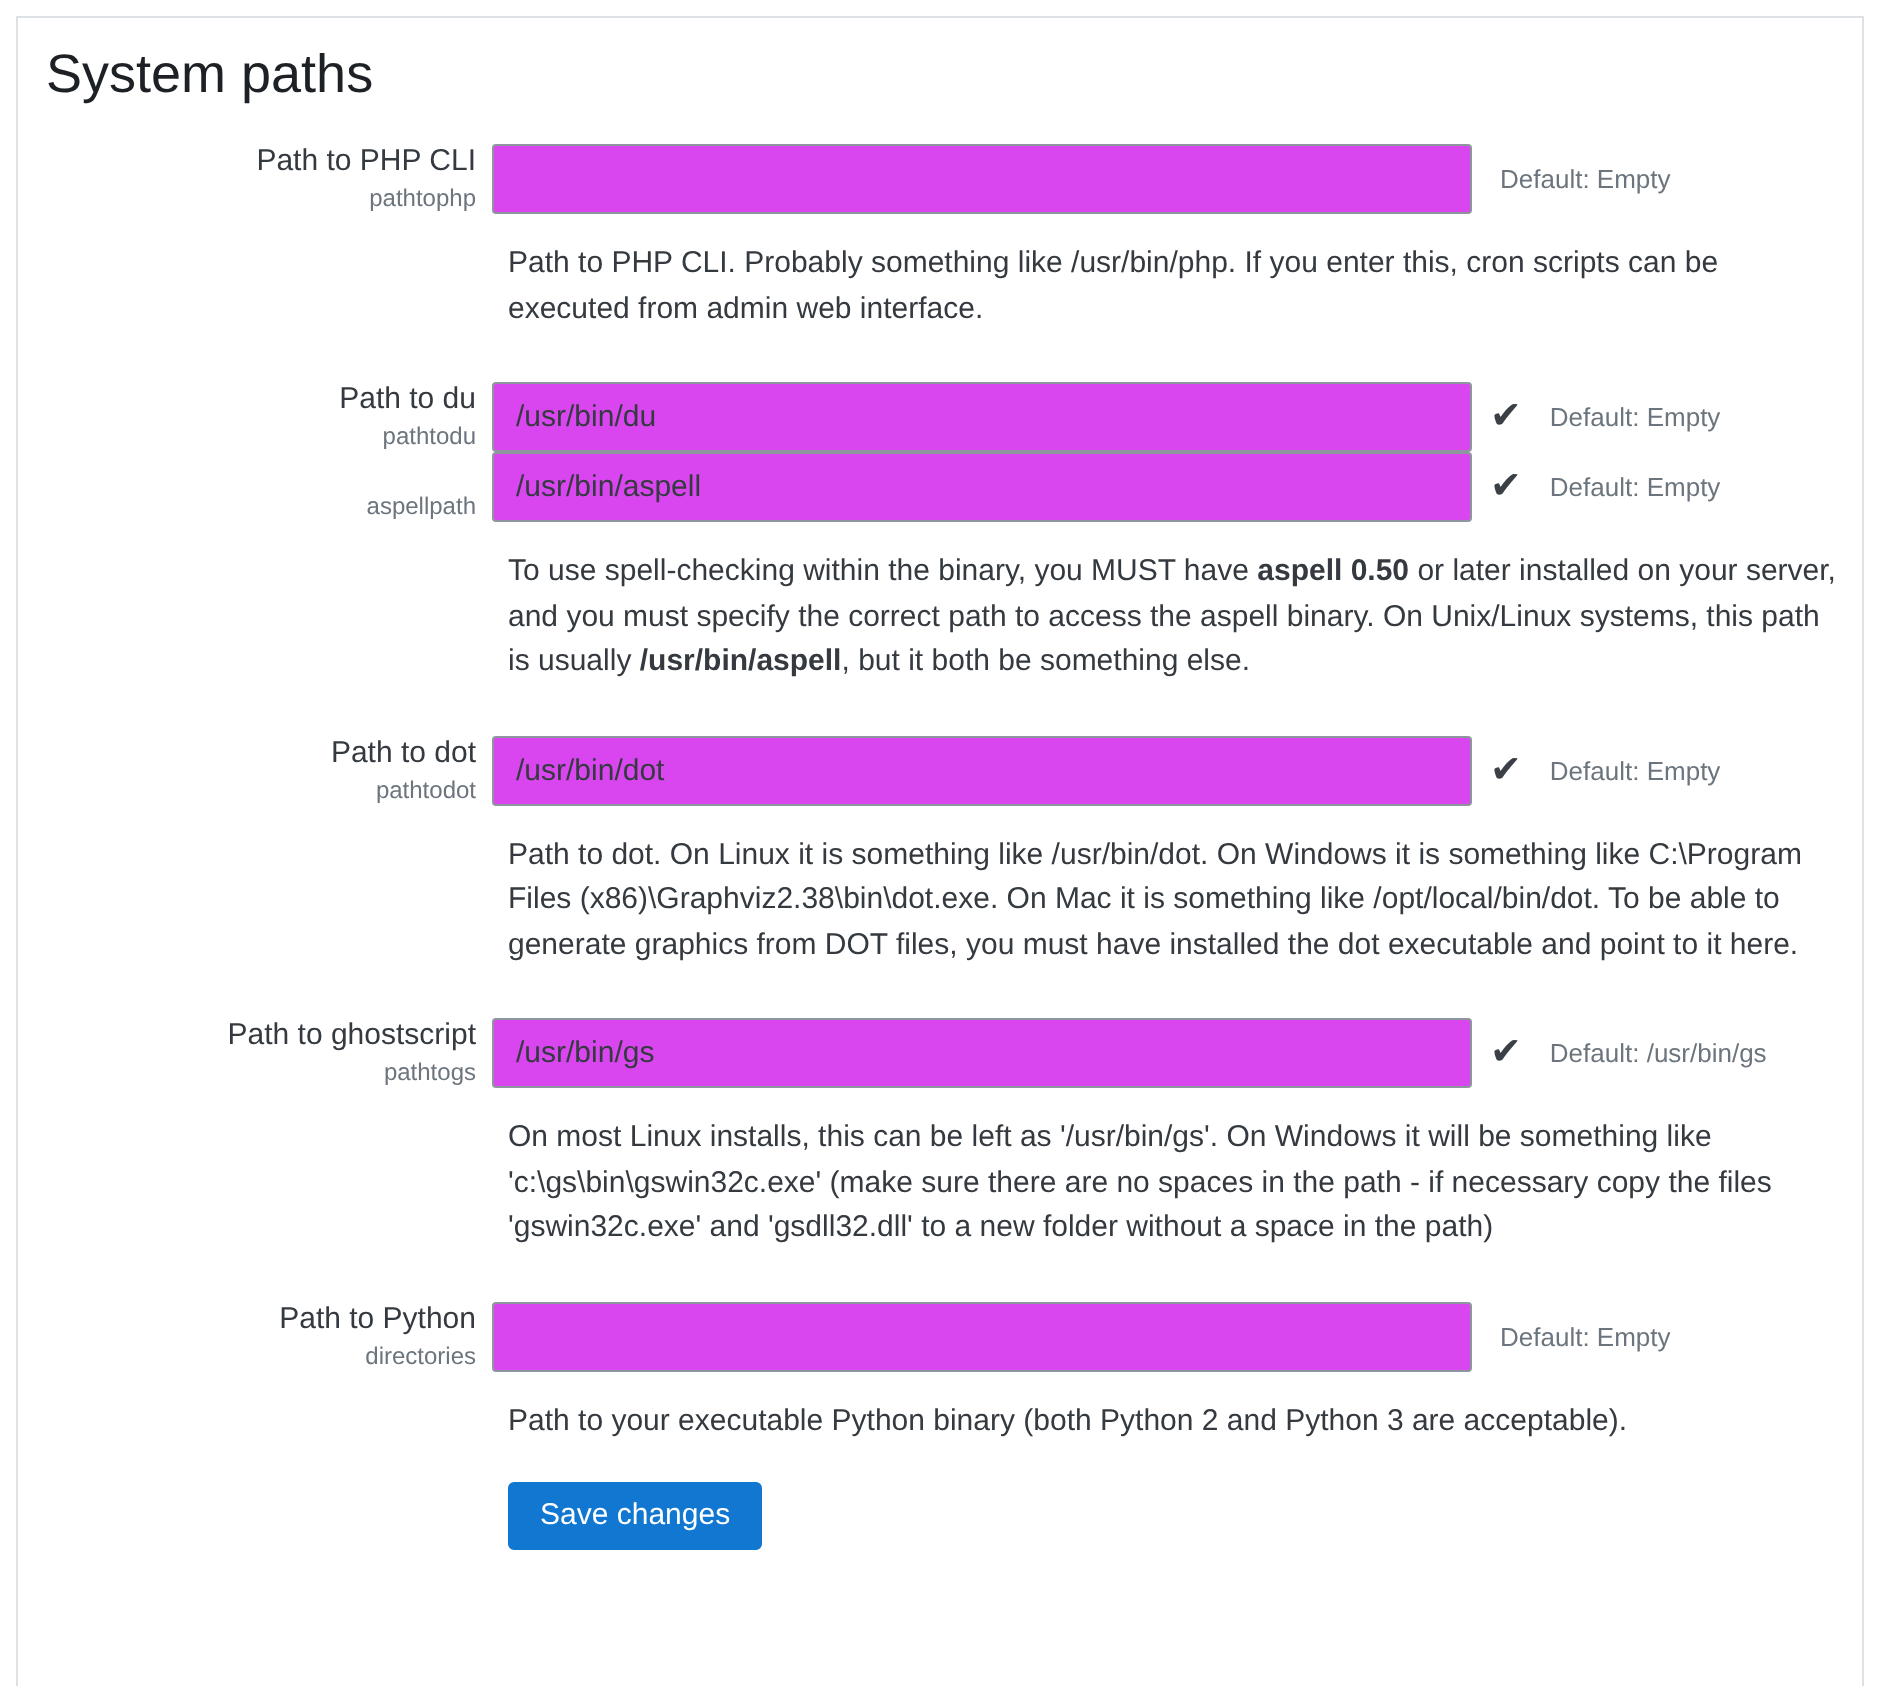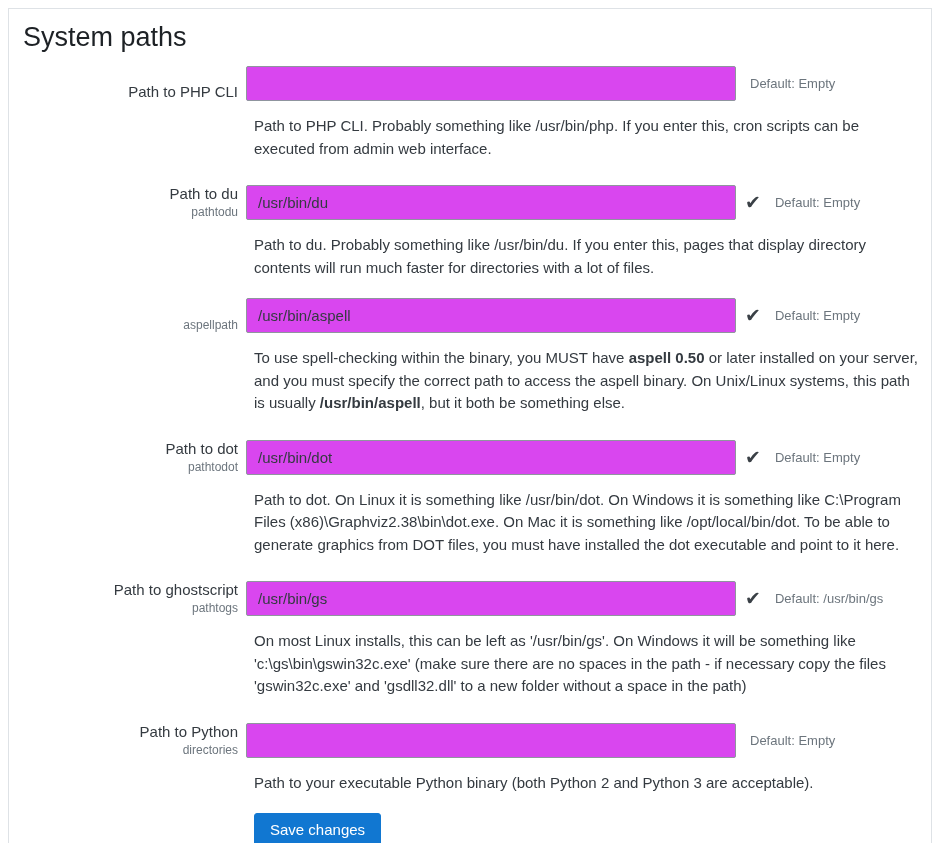--- a/index.html
+++ b/index.html
@@ -102,20 +102,21 @@
 <body>
 
 <div class="page">
   <h1>System paths</h1>
 
   <div id="rows">
   <div class="field">
     <div class="row">
       <div class="label-col">
         <div class="label">Path to PHP CLI</div>
+        <div class="shortname">pathtophp</div>
       </div>
       <div class="control-col">
         <input class="path-input" type="text" style="">
 
         <span class="default">Default: Empty</span>
       </div>
     </div>
     <div class="desc"><span>Path to PHP CLI. Probably something like /usr/bin/php. If you enter this, cron scripts can be executed from admin web interface.</span></div>
   </div>
 
@@ -124,21 +125,20 @@
       <div class="label-col">
         <div class="label">Path to du</div>
         <div class="shortname">pathtodu</div>
       </div>
       <div class="control-col">
         <input class="path-input" type="text" value="/usr/bin/du" style="">
         <span class="check" style="color: rgb(58, 64, 70);">✔</span>
         <span class="default">Default: Empty</span>
       </div>
     </div>
-    <div class="desc"><span>Path to du. Probably something like /usr/bin/du. If you enter this, pages that display directory contents will run much faster for directories with a lot of files.</span></div>
   </div>
 
   <div class="field">
     <div class="row">
       <div class="label-col">
         <div class="shortname">aspellpath</div>
       </div>
       <div class="control-col">
         <input class="path-input" type="text" value="/usr/bin/aspell" style="">
         <span class="check" style="color: rgb(58, 64, 70);">✔</span>

